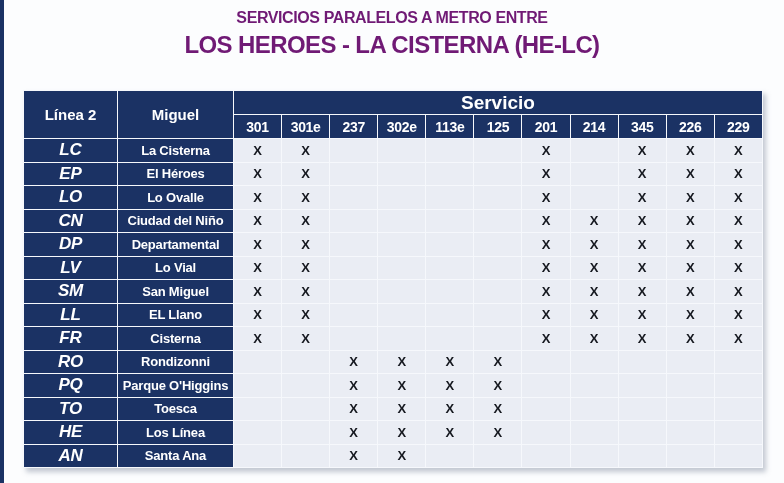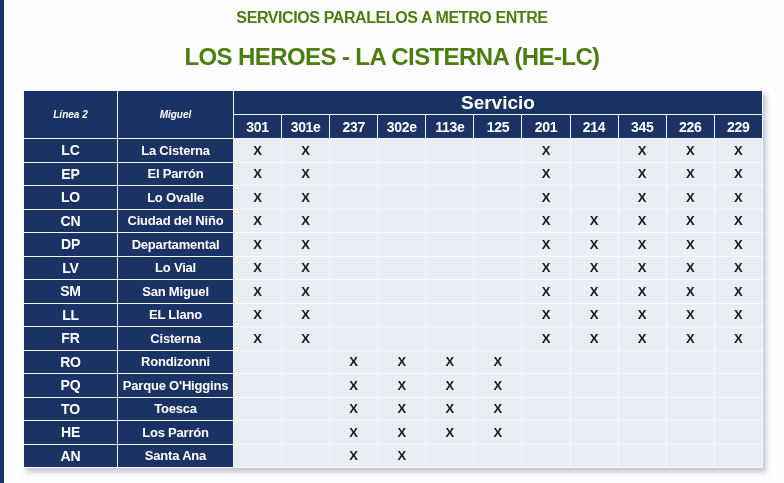--- a/index.html
+++ b/index.html
@@ -21,34 +21,34 @@
     width: 4px;
     height: 483px;
     background: var(--navy, #1b3264);
   }
   .title-wrap {
     position: absolute;
     left: 0;
     top: 8px;
     width: 784px;
     text-align: center;
-    color: #4d7c0f;
+    color: #701a75;
   }
   .title-line1 {
     font-size: 16px;
     font-weight: bold;
     letter-spacing: -0.4px;
     line-height: 20px;
   }
   .title-line2 {
     font-size: 24px;
     font-weight: bold;
     letter-spacing: -0.6px;
     line-height: 30px;
-    margin-top: 14px;
+    margin-top: 2px;
   }
   table.services {
     position: absolute;
     left: 23px;
     top: 90px;
     width: 739px;
     height: 378px;
     border-collapse: collapse;
     table-layout: fixed;
     box-shadow: 3px 4px 5px rgba(125, 135, 155, 0.45);
@@ -60,24 +60,24 @@
     vertical-align: middle;
     overflow: hidden;
     white-space: nowrap;
   }
   thead tr { height: 24px; }
   .navy {
     background: var(--navy, #1b3264);
     color: #ffffff;
     font-weight: bold;
   }
-  th.corner-cell { font-size: 10px; font-style: italic; }
+  th.corner-cell { font-size: 15px; }
   th.servicio-cell { font-size: 19px; }
   th.svc-col { font-size: 14px; letter-spacing: -0.3px; }
-  th.code-cell { font-size: 14px; letter-spacing: -0.2px; }
+  th.code-cell { font-size: 17px; letter-spacing: -0.2px; font-style: italic; }
   th.station-cell { font-size: 13px; letter-spacing: -0.2px; }
   td.mark-cell {
     background: var(--cell, #eaedf4);
     color: #15181f;
     font-weight: bold;
     font-size: 13px;
   }
 </style>
 </head>
 <body>
@@ -136,21 +136,21 @@
         <td class="mark-cell"></td>
         <td class="mark-cell"></td>
         <td class="mark-cell">X</td>
         <td class="mark-cell"></td>
         <td class="mark-cell">X</td>
         <td class="mark-cell">X</td>
         <td class="mark-cell">X</td>
       </tr>
       <tr>
         <th class="navy code-cell">EP</th>
-        <th class="navy station-cell">El Parrón</th>
+        <th class="navy station-cell">El Héroes</th>
         <td class="mark-cell">X</td>
         <td class="mark-cell">X</td>
         <td class="mark-cell"></td>
         <td class="mark-cell"></td>
         <td class="mark-cell"></td>
         <td class="mark-cell"></td>
         <td class="mark-cell">X</td>
         <td class="mark-cell"></td>
         <td class="mark-cell">X</td>
         <td class="mark-cell">X</td>
@@ -301,21 +301,21 @@
         <td class="mark-cell">X</td>
         <td class="mark-cell">X</td>
         <td class="mark-cell"></td>
         <td class="mark-cell"></td>
         <td class="mark-cell"></td>
         <td class="mark-cell"></td>
         <td class="mark-cell"></td>
       </tr>
       <tr>
         <th class="navy code-cell">HE</th>
-        <th class="navy station-cell">Los Parrón</th>
+        <th class="navy station-cell">Los Línea</th>
         <td class="mark-cell"></td>
         <td class="mark-cell"></td>
         <td class="mark-cell">X</td>
         <td class="mark-cell">X</td>
         <td class="mark-cell">X</td>
         <td class="mark-cell">X</td>
         <td class="mark-cell"></td>
         <td class="mark-cell"></td>
         <td class="mark-cell"></td>
         <td class="mark-cell"></td>

